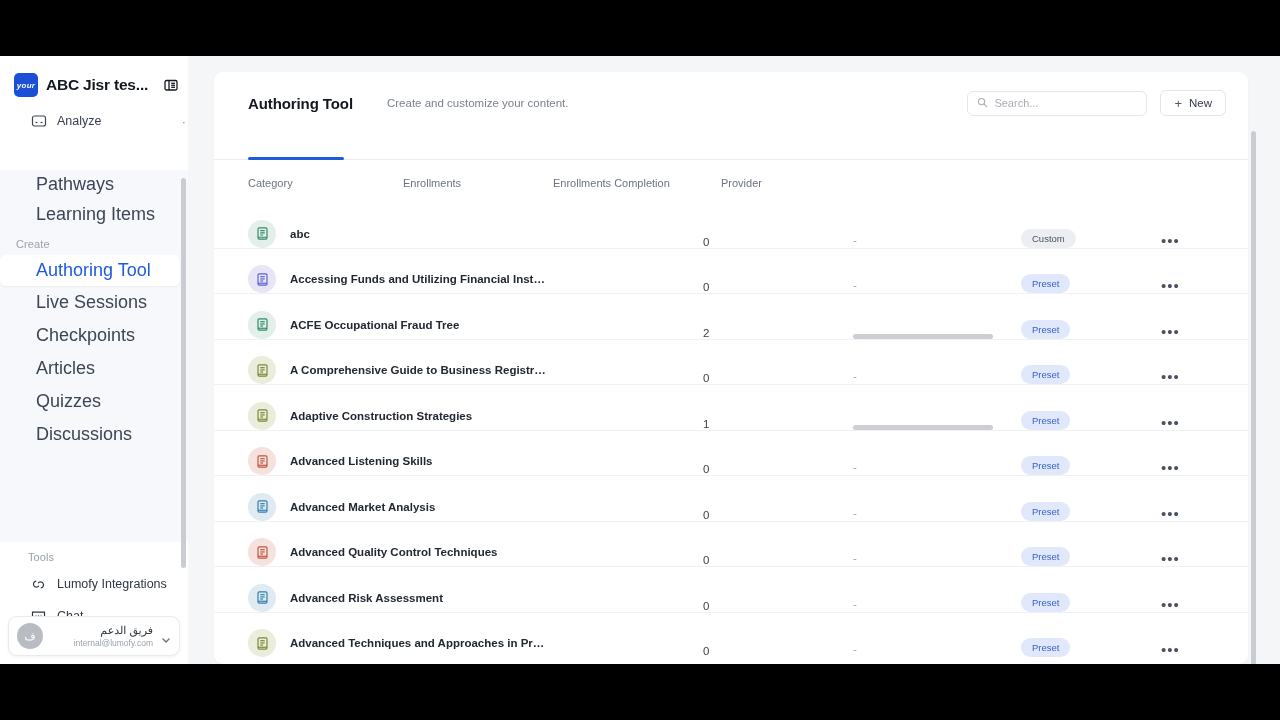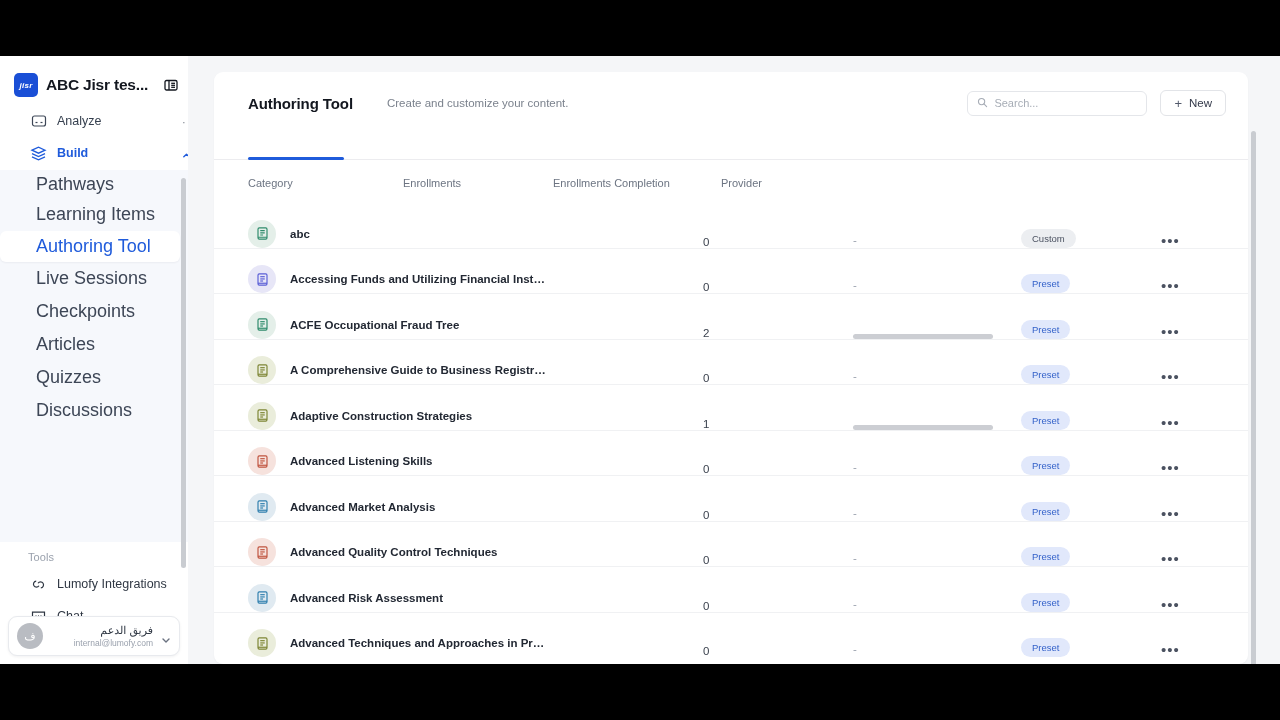--- a/index.html
+++ b/index.html
@@ -177,21 +177,21 @@
 </style>
 </head>
 <body>
 
 <div class="viewport">
 
   <aside class="sidebar">
 
     <div class="brand">
       <div class="brand-logo">
-        <span>jisr</span>
+        <span>your</span>
       </div>
       <div class="brand-title">ABC Jisr tes...</div>
       <div class="brand-collapse">
         <svg width="14" height="14" viewBox="0 0 14 14" fill="none" stroke="#13171f" stroke-width="1.3">
           <rect x="1" y="2.5" width="12" height="9.5" rx="1.5"></rect>
           <line x1="5" y1="2.5" x2="5" y2="12"></line>
           <line x1="7.2" y1="5.3" x2="11" y2="5.3"></line>
           <line x1="7.2" y1="7.3" x2="11" y2="7.3"></line>
           <line x1="7.2" y1="9.3" x2="11" y2="9.3"></line>
         </svg>
@@ -207,46 +207,32 @@
             <svg width="16" height="16" viewBox="0 0 16 16" fill="none" stroke="#3d4656" stroke-width="1.2">
               <rect x="1.5" y="3" width="13" height="10" rx="2"></rect>
               <line x1="4.5" y1="9.5" x2="6.5" y2="9.5"></line>
               <line x1="9.5" y1="9.5" x2="11.5" y2="9.5"></line>
             </svg>
           </span>
           <span>Analyze</span>
           <span class="caret" style="margin-left:auto;font-size:11px;color:#7b828d;line-height:1;">·</span>
         </div>
 
-        <div class="nav-row group" style="height:34px;">
-          <span class="nav-ico">
-            <svg width="17" height="17" viewBox="0 0 17 17" fill="none" stroke="#1f5bdb" stroke-width="1.3">
-              <path d="M2 5.2 8.5 2.2 15 5.2 8.5 8.2 2 5.2Z"></path>
-              <path d="M2 8.6 8.5 11.6 15 8.6"></path>
-              <path d="M2 11.8 8.5 14.8 15 11.8"></path>
-            </svg>
-          </span>
-          <span>Build</span>
-          <span class="caret">
-            <svg width="9" height="9" viewBox="0 0 10 10" fill="none" stroke="#1f5bdb" stroke-width="1.5" stroke-linecap="round" stroke-linejoin="round">
-              <polyline points="2,6.5 5,3.5 8,6.5"></polyline>
-            </svg>
-          </span>
-        </div>
       </div>
 
       <div class="subpanel" style="top:64px;height:372px;">
 
         <div class="sub-row">
           <span>Pathways</span>
         </div>
         <div class="sub-row" style="height:33px;">
           <span>Learning Items</span>
         </div>
 
+        <div class="sec-label" style="padding-top:7px;">Create</div>
         <div class="sub-row active" style="height:31px;">
           <span>Authoring Tool</span>
         </div>
         <div class="sub-row" style="height:33px;">
           <span>Live Sessions</span>
         </div>
         <div class="sub-row" style="height:33px;">
           <span>Checkpoints</span>
         </div>
         <div class="sub-row" style="height:33px;">

